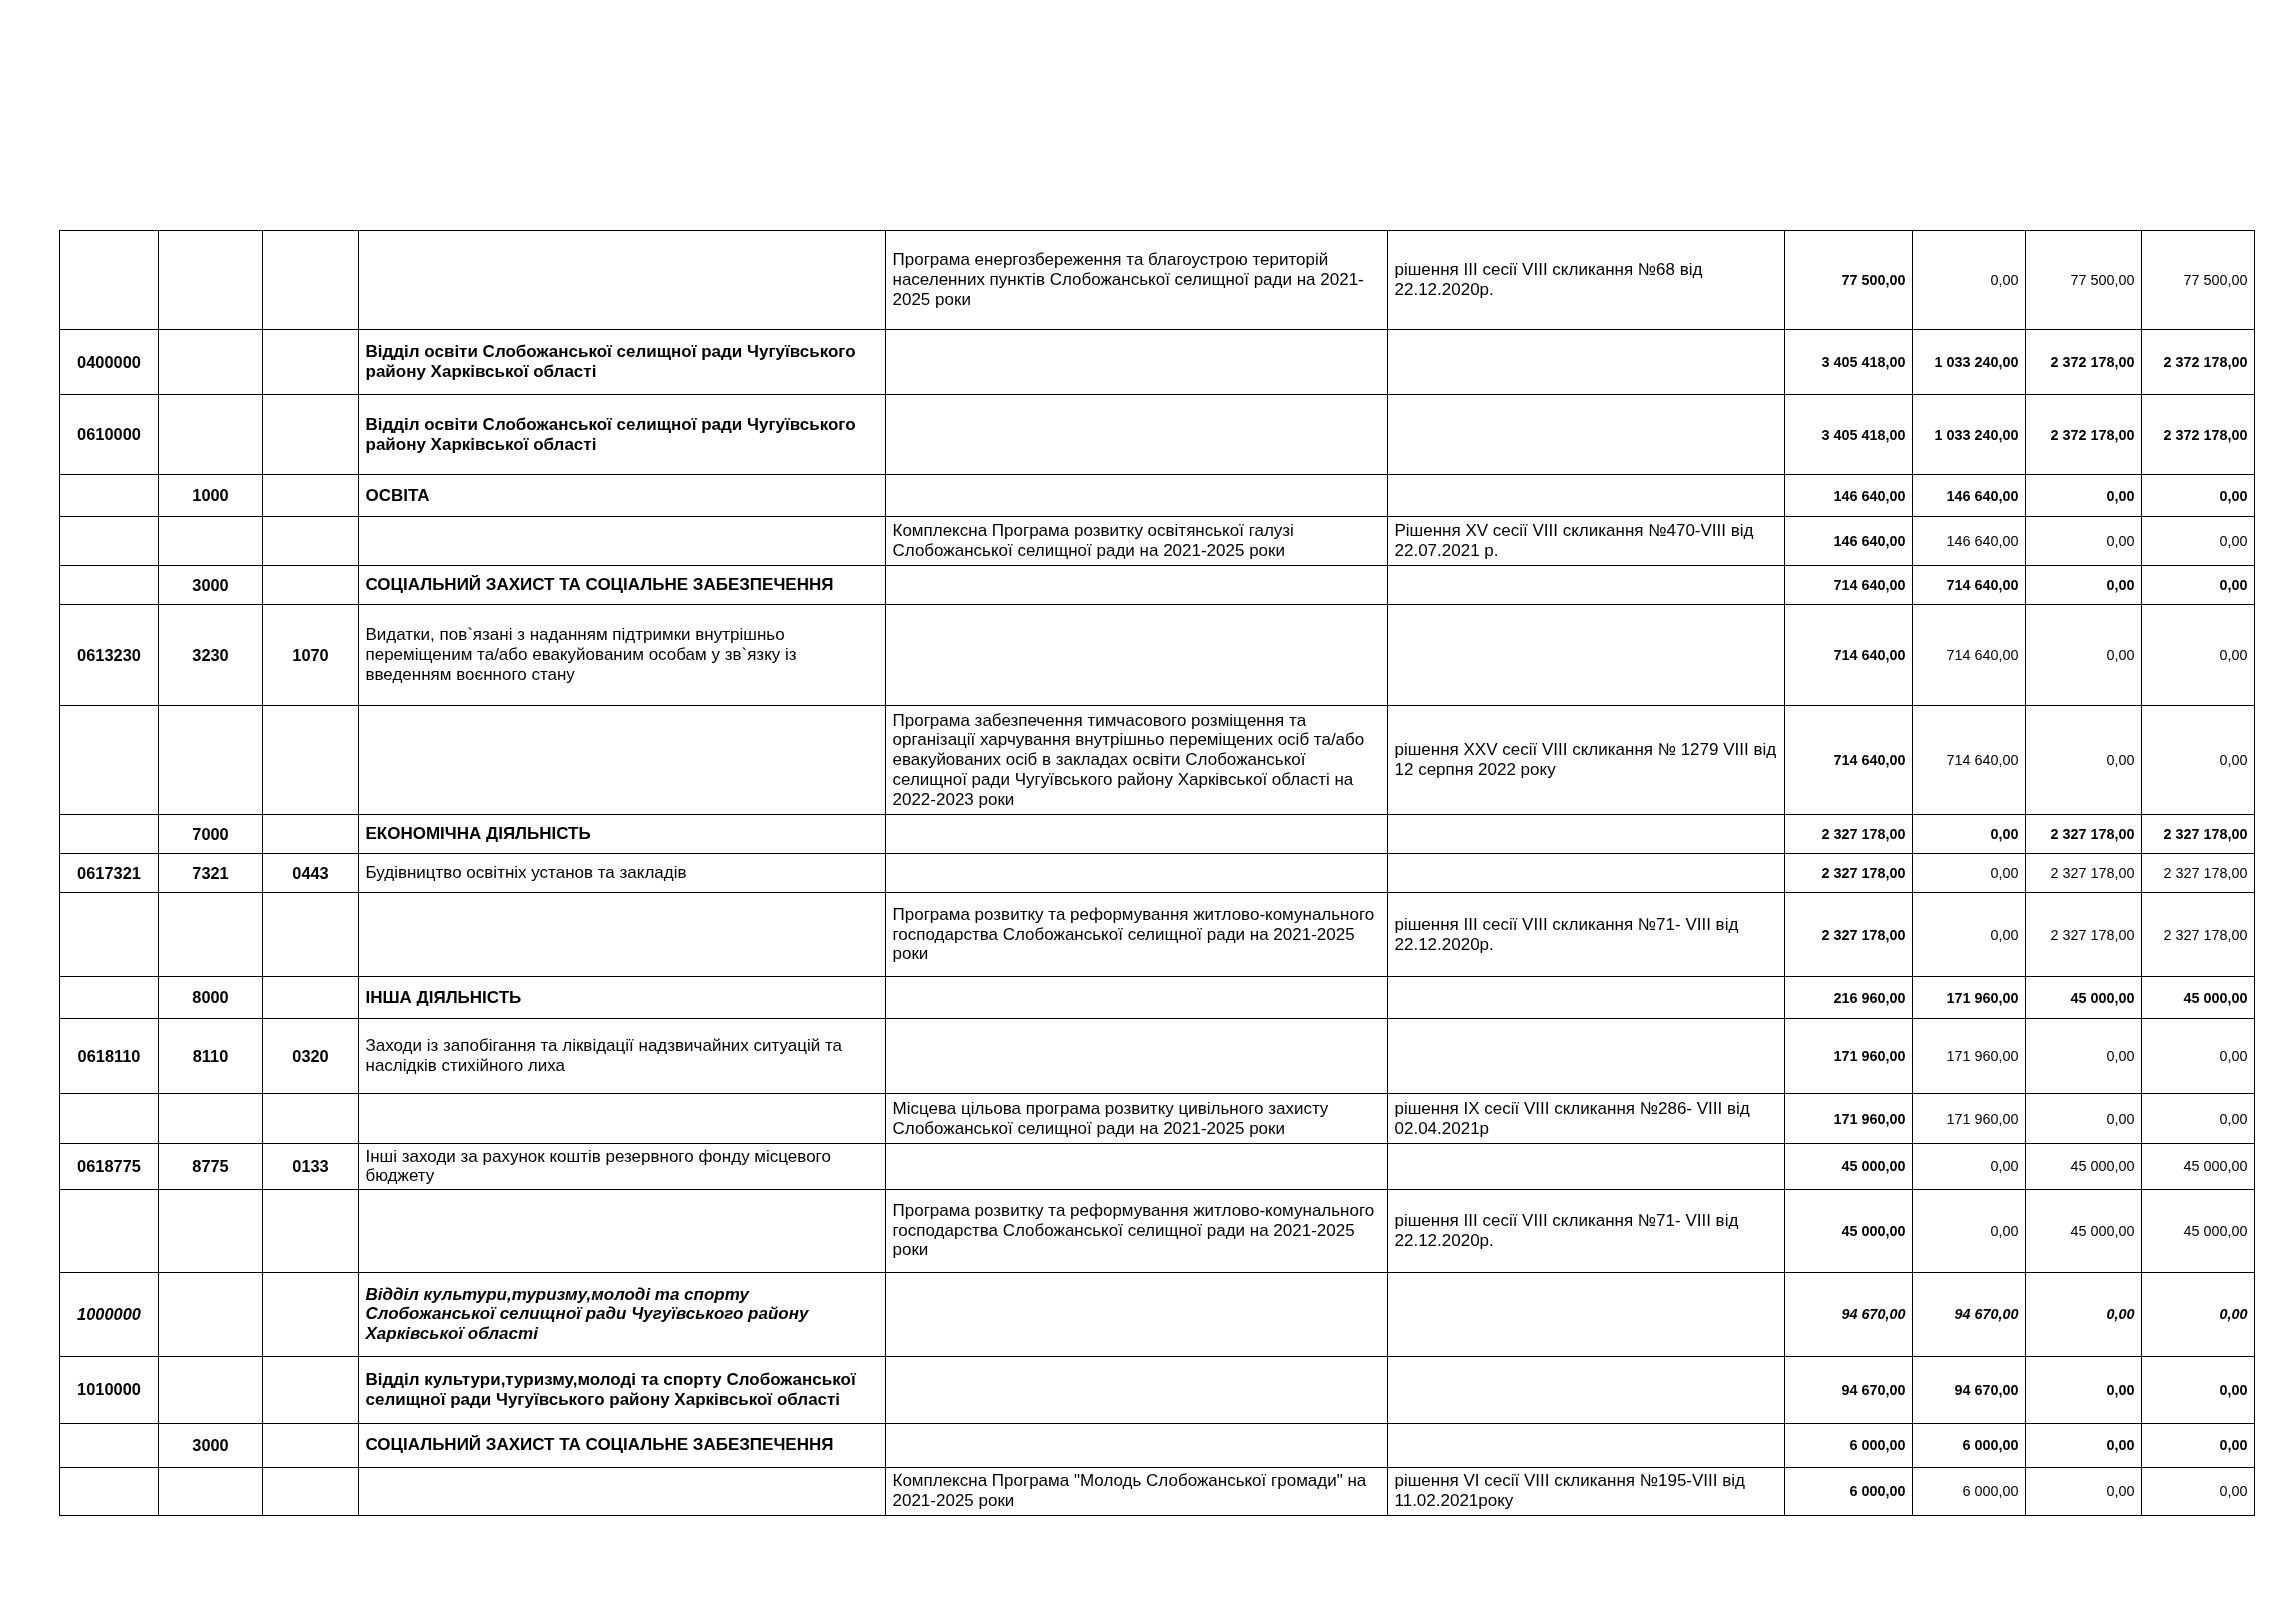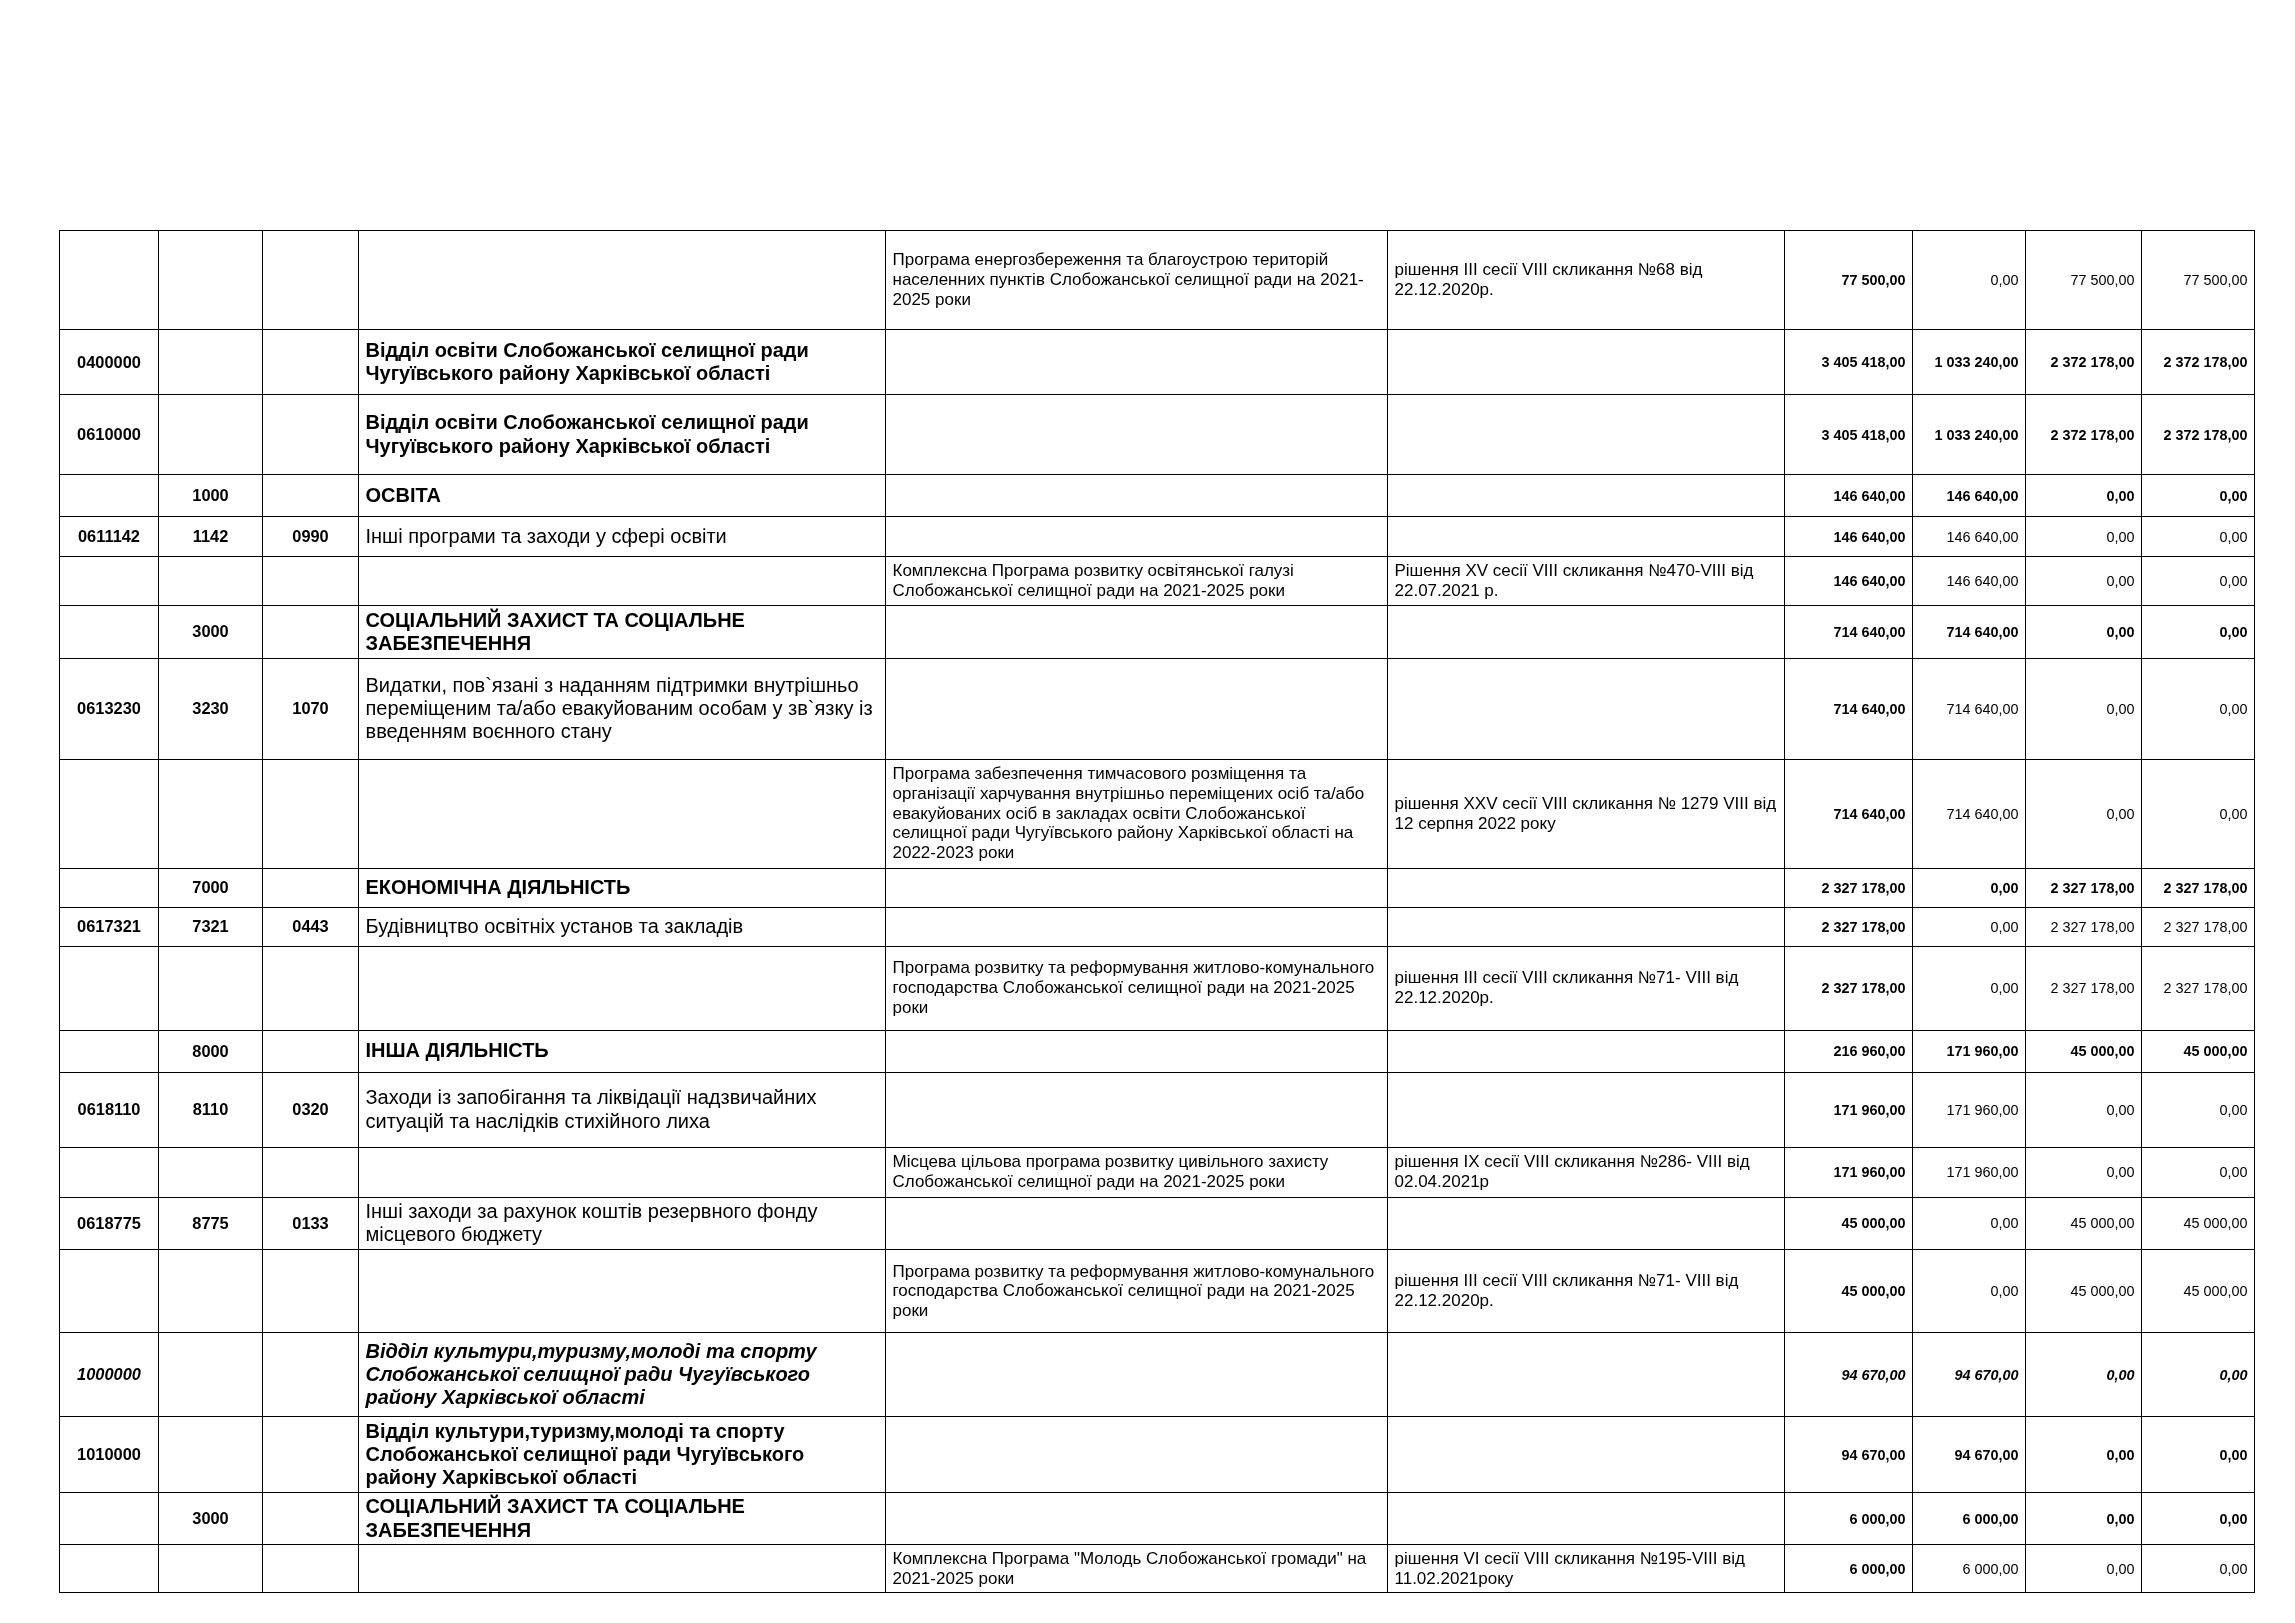--- a/index.html
+++ b/index.html
@@ -29,21 +29,21 @@
     vertical-align: middle;
   }
   td.code {
     text-align: center;
     font-weight: bold;
     font-size: 16.4px;
     padding: 1.3px 2.6px;
   }
   td.name {
     text-align: left;
-    font-size: 20px;
+    font-size: 17px;
     line-height: 1.16;
     padding: 2.6px 6.5px;
   }
   td.program, td.decision {
     text-align: left;
     font-size: 17px;
     line-height: 1.16;
     padding: 2.6px 6.5px;
   }
   td.amount {
@@ -117,32 +117,20 @@
         <td class="code">1000</td>
         <td class="code"></td>
         <td class="name">ОСВІТА</td>
         <td class="program"></td>
         <td class="decision"></td>
         <td class="amount a1">146 640,00</td>
         <td class="amount">146 640,00</td>
         <td class="amount">0,00</td>
         <td class="amount">0,00</td>
       </tr>
-      <tr style="height: 40px;">
-        <td class="code">0611142</td>
-        <td class="code">1142</td>
-        <td class="code">0990</td>
-        <td class="name">Інші програми та заходи у сфері освіти</td>
-        <td class="program"></td>
-        <td class="decision"></td>
-        <td class="amount a1">146 640,00</td>
-        <td class="amount">146 640,00</td>
-        <td class="amount">0,00</td>
-        <td class="amount">0,00</td>
-      </tr>
       <tr style="height: 49px;">
         <td class="code"></td>
         <td class="code"></td>
         <td class="code"></td>
         <td class="name"></td>
         <td class="program">Комплексна Програма розвитку освітянської галузі Слобожанської селищної ради на 2021-2025 роки</td>
         <td class="decision">Рішення XV сесії VIII скликання №470-VIII від 22.07.2021 р.</td>
         <td class="amount a1">146 640,00</td>
         <td class="amount">146 640,00</td>
         <td class="amount">0,00</td>

